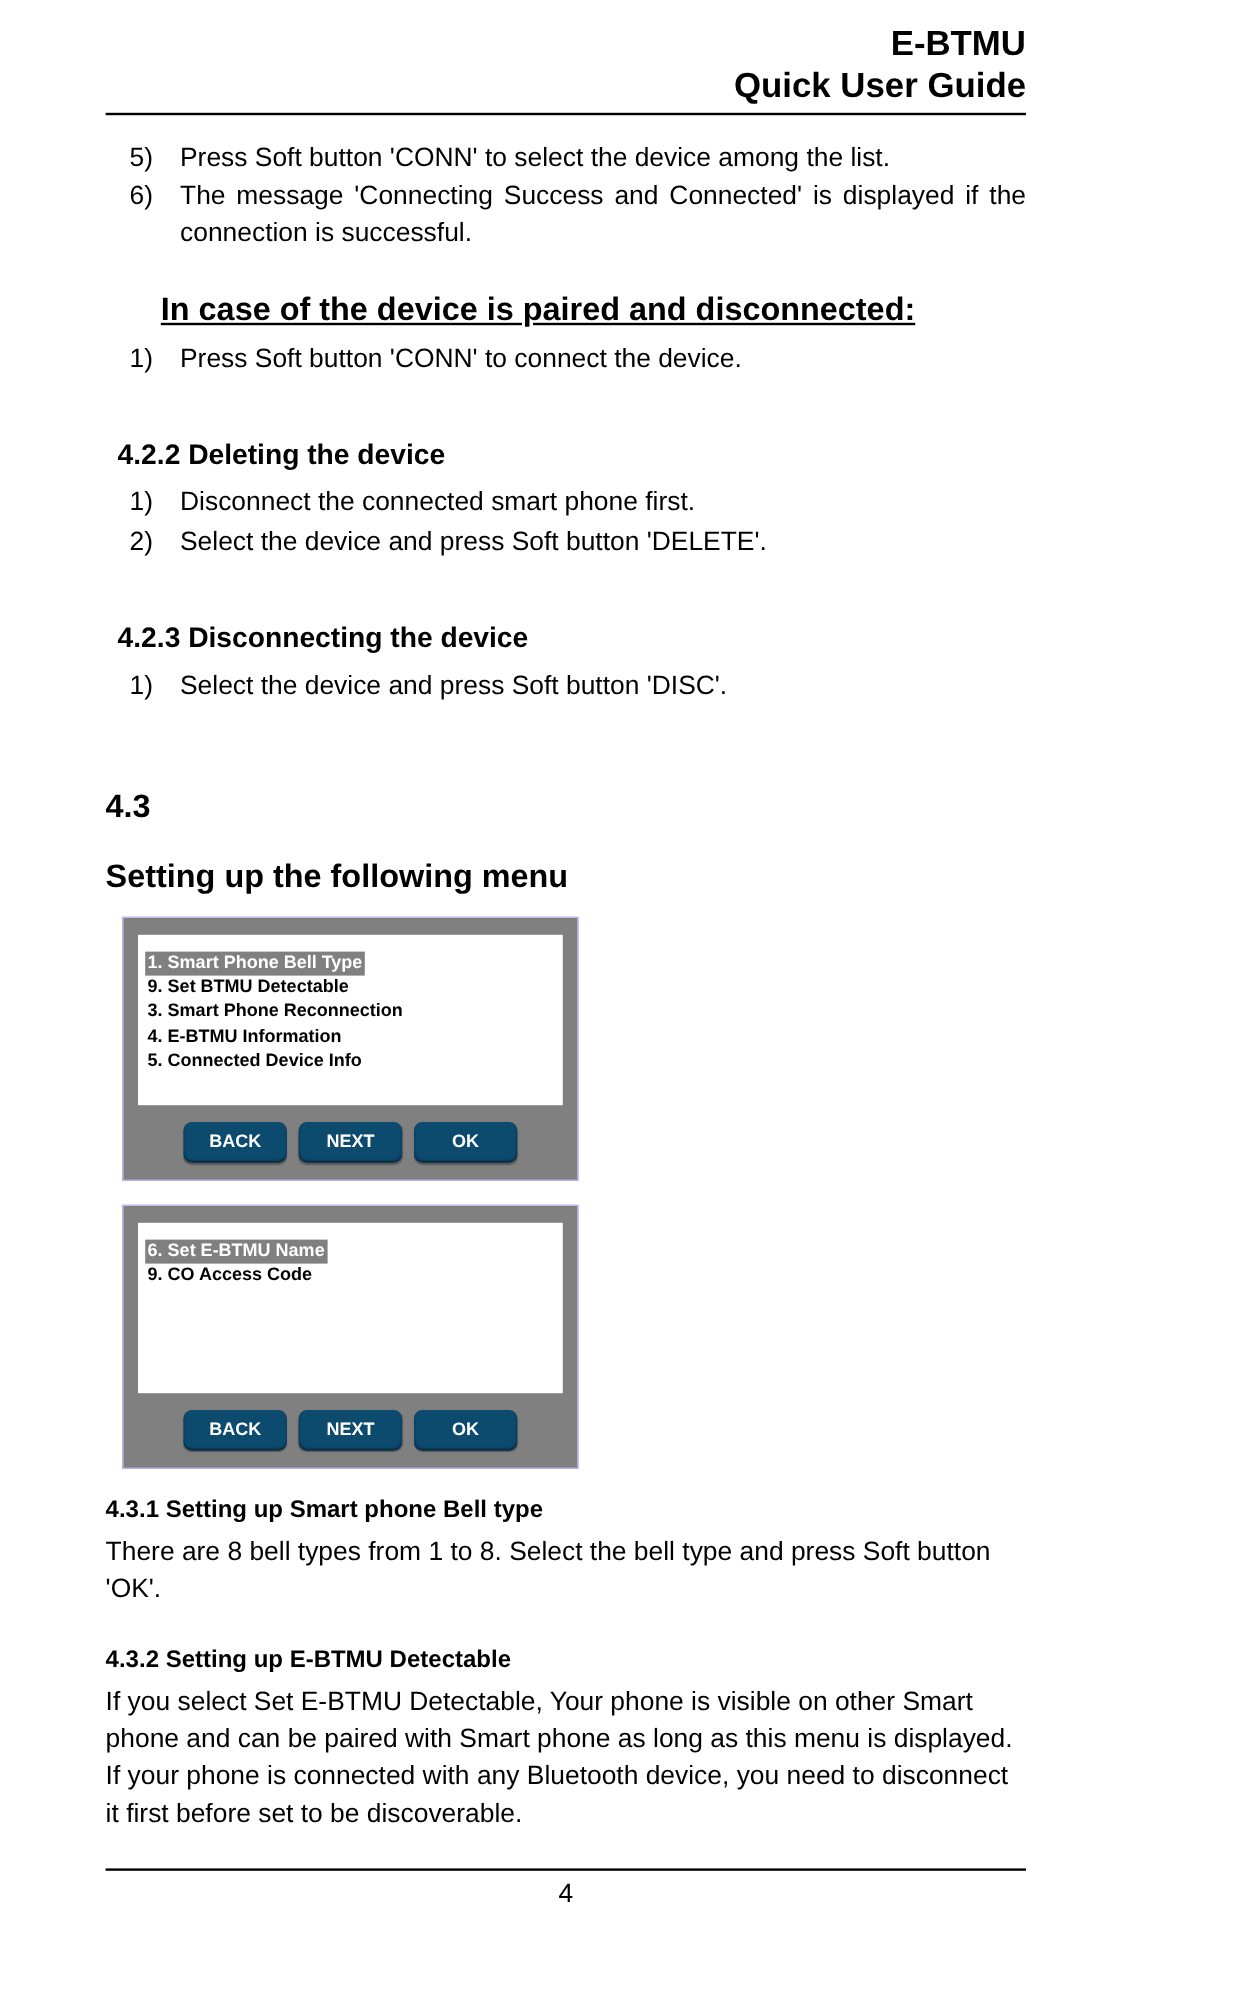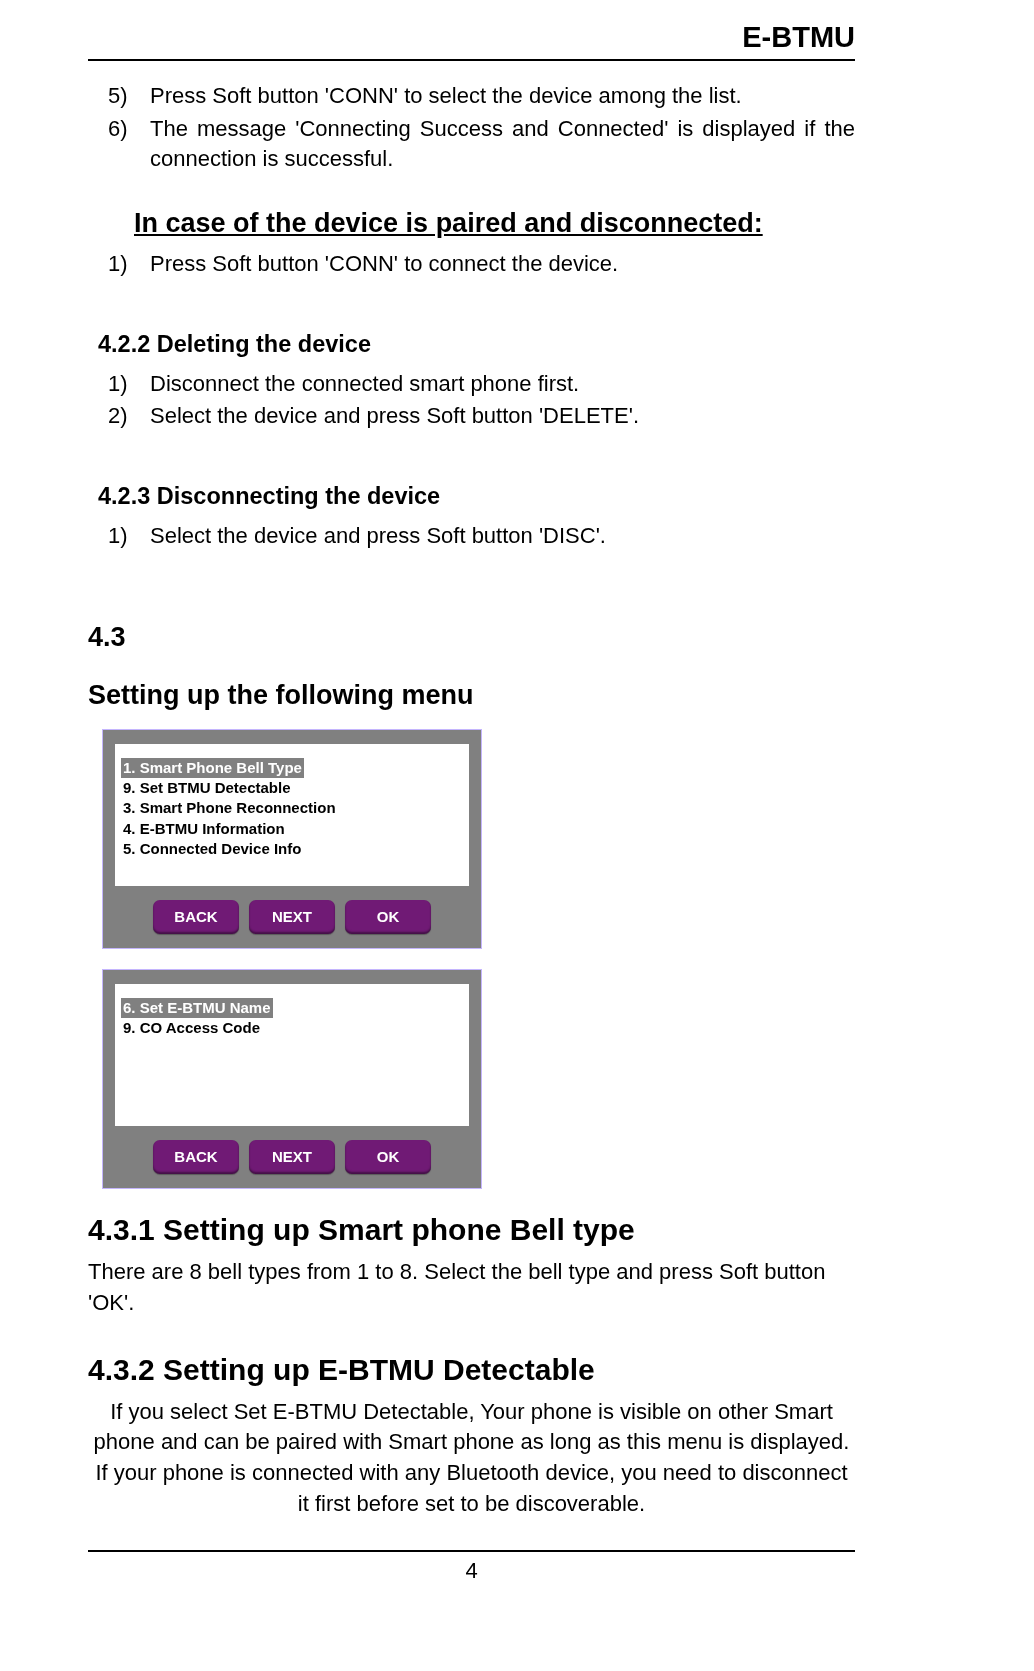--- a/index.html
+++ b/index.html
@@ -55,21 +55,21 @@
     font-size: 27px;
     margin: 26px 0 6px 36px;
   }
   .h3 {
     font-weight: bold;
     font-size: 23.5px;
     margin: 48px 0 8px 0;
   }
   .h4 {
     font-weight: bold;
-    font-size: 30px;
+    font-size: 20px;
     margin: 20px 0 6px 0;
   }
   .h2 {
     font-weight: bold;
     font-size: 27px;
     margin: 70px 0 18px 0;
     flex-direction: column;
   }
   .h2-numcol{
     display:flex;
@@ -103,21 +103,21 @@
     padding: 0 2px;
   }
   .softkeys {
     display: flex;
     justify-content: center;
     gap: 10px;
     margin-top: 14px;
     padding: 0 6px;
   }
   .softkey {
-    background: #701a75;
+    background: #0c4a6e;
     color: #fff;
     border-radius: 7px;
     width: 86px;
     height: 34px;
     display: flex;
     align-items: center;
     justify-content: center;
     font-weight: bold;
     font-size: 15px;
     box-shadow: inset 0 -2px 2px rgba(0,0,0,.4), 0 1px 1px rgba(0,0,0,.3);
@@ -132,20 +132,21 @@
     text-align:center;font-size:22px; padding-bottom:20px;
   }
   .lcd2 { min-height: 142px; }
 </style>
 </head>
 <body>
 
 <div class="page">
   <div class="header">
     <div>E-BTMU</div>
+    <div>Quick User Guide</div>
   </div>
   <hr class="hr-top">
 
   <div class="body">
     <ul class="ol">
       <li>
           <span class="num">5)</span>
           <span class="txt">Press Soft button 'CONN' to select the device among the list.</span>
         </li>
       <li>
@@ -217,18 +218,18 @@
         <div class="softkey">OK</div>
       </div>
     </div>
   </div>
 
   <div class="body" style="padding-left:0;">
     <div class="h4">4.3.1 Setting up Smart phone Bell type</div>
     <div class="para">There are 8 bell types from 1 to 8. Select the bell type and press Soft button 'OK'.</div>
 
     <div class="h4">4.3.2 Setting up E-BTMU Detectable</div>
-    <div class="para" style="margin-bottom:6px;text-align:center;">If you select Set E-BTMU Detectable, Your phone is visible on other Smart phone and can be paired with Smart phone as long as this menu is displayed. If your phone is connected with any Bluetooth device, you need to disconnect it first before set to be discoverable.</div>
+    <div class="para" style="margin-bottom:6px;">If you select Set E-BTMU Detectable, Your phone is visible on other Smart phone and can be paired with Smart phone as long as this menu is displayed. If your phone is connected with any Bluetooth device, you need to disconnect it first before set to be discoverable.</div>
   </div>
 
   <hr class="footer-line">
   <div class="page-num">4</div>
 </div>
 
 </body></html>

